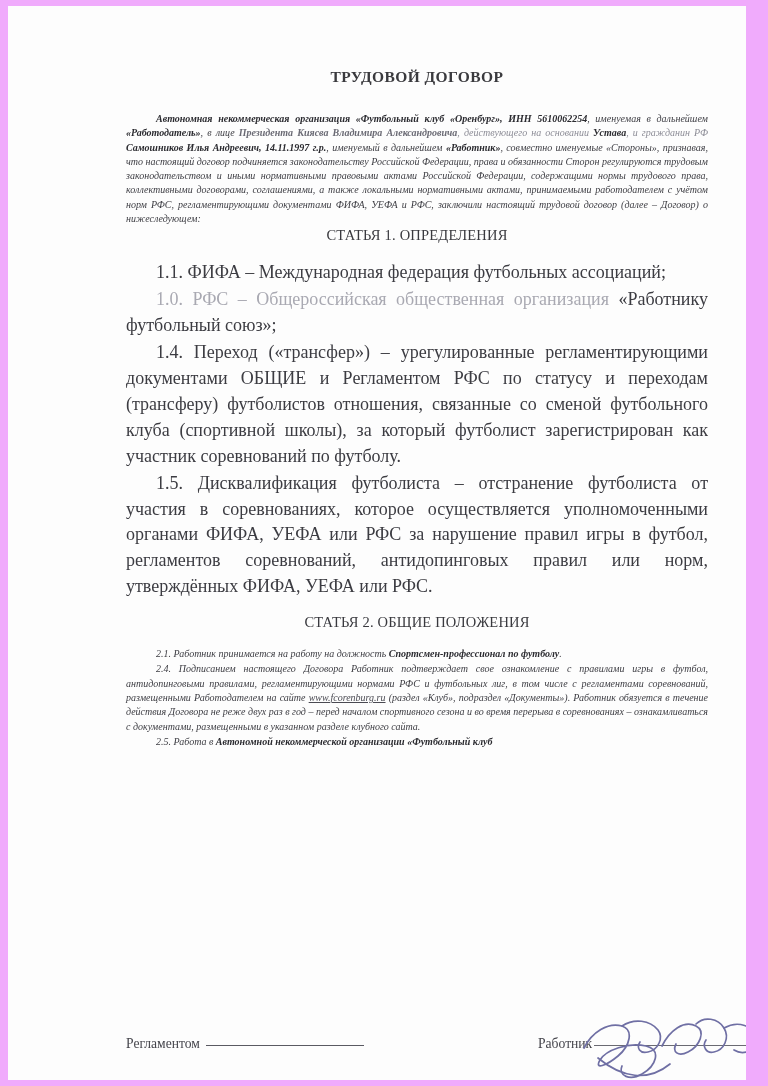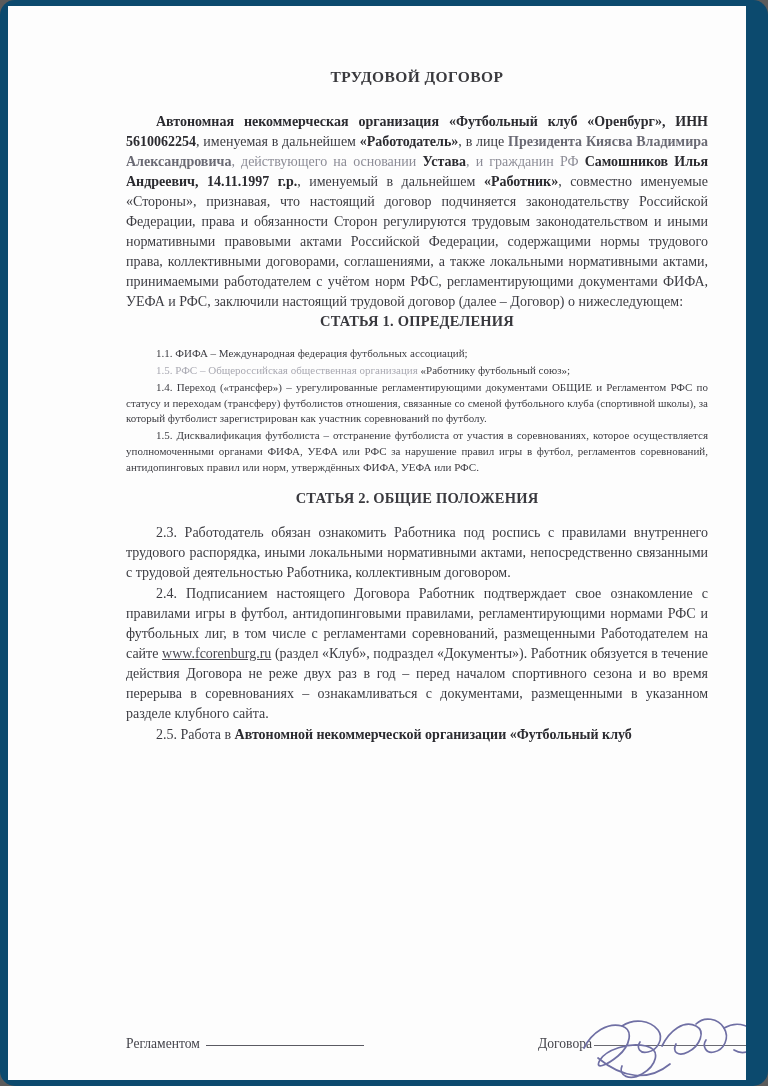--- a/index.html
+++ b/index.html
@@ -5,24 +5,23 @@
 <style>
   html, body {
     margin: 0;
     padding: 0;
     background: #5b5b5b;
   }
   #page {
     position: relative;
     width: 768px;
     height: 1086px;
-    background: #0c4a6e;
+    background: #f0abfc;
     overflow: hidden;
     font-family: "Liberation Serif", "DejaVu Serif", serif;
-    border-radius: 15px;
   }
   #sheet {
     position: absolute;
     left: 8px;
     top: 6px;
     width: 738px;
     height: 1074px;
     background: #fdfdfd;
     box-sizing: border-box;
     overflow: hidden;
@@ -47,45 +46,46 @@
     justify-content: space-between;
     align-items: baseline;
     font-size: 14px;
     margin: 0 0 22px 0;
     color: #4a4a50;
   }
   .meta-city { color: #54545a; }
   .meta-date { color: #54545a; padding-right: 4px; }
 
   p.body {
-    font-size: 14px;
+    font-size: 10px;
     line-height: 1.43;
     text-align: justify;
     text-indent: 30px;
     margin: 0 0 1px 0;
     color: #3c3c42;
     -webkit-hyphens: none;
     hyphens: none;
+    font-style: italic;
   }
   p.body.tight { margin-bottom: 4px; }
   .preamble { margin-bottom: 20px; }
 
   .article-head {
     text-align: center;
     font-size: 14.5px;
-    font-weight: bold;
+    font-weight: normal;
     margin: 0 0 16px 0;
     color: #39393e;
     letter-spacing: 0.2px;
   }
   .article-head.second { }
 
   .defs { margin-bottom: 14px; }
   p.def {
-    font-size: 11px;
+    font-size: 18px;
     line-height: 1.44;
     text-indent: 30px;
     text-align: justify;
     margin: 0 0 1px 0;
     color: #3c3c42;
   }
   p.def.nojust { text-align: left; }
 
   b, strong { font-weight: bold; color: #2b2b30; }
 
@@ -151,41 +151,41 @@
 
       <div class="doc-title">ТРУДОВОЙ ДОГОВОР</div>
 
 
       <p class="body preamble"><b>Автономная некоммерческая организация «Футбольный клуб «Оренбург», ИНН 5610062254</b><span>, именуемая в дальнейшем </span><b>«Работодатель»</b><span>, в лице </span><b class="semi">Президента Киясва Владимира Александровича</b><span class="faint">, действующего на основании </span><b>Устава</b><span class="faint">, и гражданин РФ </span><b>Самошников Илья Андреевич, 14.11.1997 г.р.</b><span>, именуемый в дальнейшем </span><b>«Работник»</b><span>, совместно именуемые «Стороны», признавая, что настоящий договор подчиняется законодательству Российской Федерации, права и обязанности Сторон регулируются трудовым законодательством и иными нормативными правовыми актами Российской Федерации, содержащими нормы трудового права, коллективными договорами, соглашениями, а также локальными нормативными актами, принимаемыми работодателем с учётом норм РФС, регламентирующими документами ФИФА, УЕФА и РФС, заключили настоящий трудовой договор (далее – Договор) о нижеследующем:</span></p>
 
       <div class="article-head">СТАТЬЯ 1. ОПРЕДЕЛЕНИЯ</div>
 
       <div class="defs">
         <p class="def nojust">1.1. ФИФА – Международная федерация футбольных ассоциаций;</p>
-        <p class="def"><span class="faded">1.5. РФС – Общероссийская общественная организация </span><span>«Работнику футбольный союз»;</span></p>
+        <p class="def"><span class="faded">1.0. РФС – Общероссийская общественная организация </span><span>«Работнику футбольный союз»;</span></p>
         <p class="def"><span>1.4. Переход («трансфер»)</span><span> – урегулированные регламентирующими документами ОБЩИЕ и Регламентом РФС по статусу и переходам (трансферу) футболистов отношения, связанные со сменой футбольного клуба (спортивной школы), за который футболист зарегистрирован как участник соревнований по футболу.</span></p>
         <p class="def"><span>1.5. Дисквалификация футболиста</span><span> – отстранение футболиста от участия в соревнованиях, которое осуществляется уполномоченными органами ФИФА, УЕФА или РФС за нарушение правил игры в футбол, регламентов соревнований, антидопинговых правил или норм, утверждённых ФИФА, УЕФА или РФС.</span></p>
       </div>
 
       <div class="article-head second">СТАТЬЯ 2. ОБЩИЕ ПОЛОЖЕНИЯ</div>
 
-
-
-      <p class="body">2.3. Работодатель обязан ознакомить Работника под роспись с правилами внутреннего трудового распорядка, иными локальными нормативными актами, непосредственно связанными с трудовой деятельностью Работника, коллективным договором.</p>
+      <p class="body"><span>2.1. Работник принимается на работу на должность </span><b>Спортсмен-профессионал по футболу</b><span>.</span></p>
+
+
 
       <p class="body"><span>2.4. Подписанием настоящего Договора Работник подтверждает свое ознакомление с правилами игры в футбол, антидопинговыми правилами, регламентирующими нормами РФС и футбольных лиг, в том числе с регламентами соревнований, размещенными Работодателем на сайте </span><a class="link" href="#">www.fcorenburg.ru</a><span> (раздел «Клуб», подраздел «Документы»). Работник обязуется в течение действия Договора не реже двух раз в год – перед началом спортивного сезона и во время перерыва в соревнованиях – ознакамливаться с документами, размещенными в указанном разделе клубного сайта.</span></p>
 
       <p class="body tight"><span>2.5. Работа в </span><b>Автономной некоммерческой организации «Футбольный клуб</b></p>
 
     </div>
 
     <div id="signblock">
       <div class="sign-left"><span>Регламентом</span><span class="rule"></span></div>
 
-      <div class="sign-right"><span>Договора</span><span class="rule"></span></div>
+      <div class="sign-right"><span>Работник</span><span class="rule"></span></div>
 
       <svg id="signature-svg" width="230" height="74" viewBox="0 0 230 74">
         <g fill="none" stroke="#6f6fa4" stroke-width="1.7" stroke-linecap="round" stroke-linejoin="round">
           <path d="M6 36 C 14 20, 30 10, 44 14 C 56 18, 52 34, 40 44
                    C 28 54, 16 58, 22 48 C 28 38, 50 30, 68 34
                    C 84 38, 78 54, 64 62 C 52 69, 40 64, 44 54"></path>
           <path d="M44 14 C 56 6, 72 8, 80 18 C 86 26, 80 38, 70 40
                    C 62 42, 58 36, 62 30"></path>
           <path d="M84 34 C 92 18, 106 8, 118 14 C 128 19, 122 34, 110 40
                    C 100 45, 94 40, 98 32"></path>

